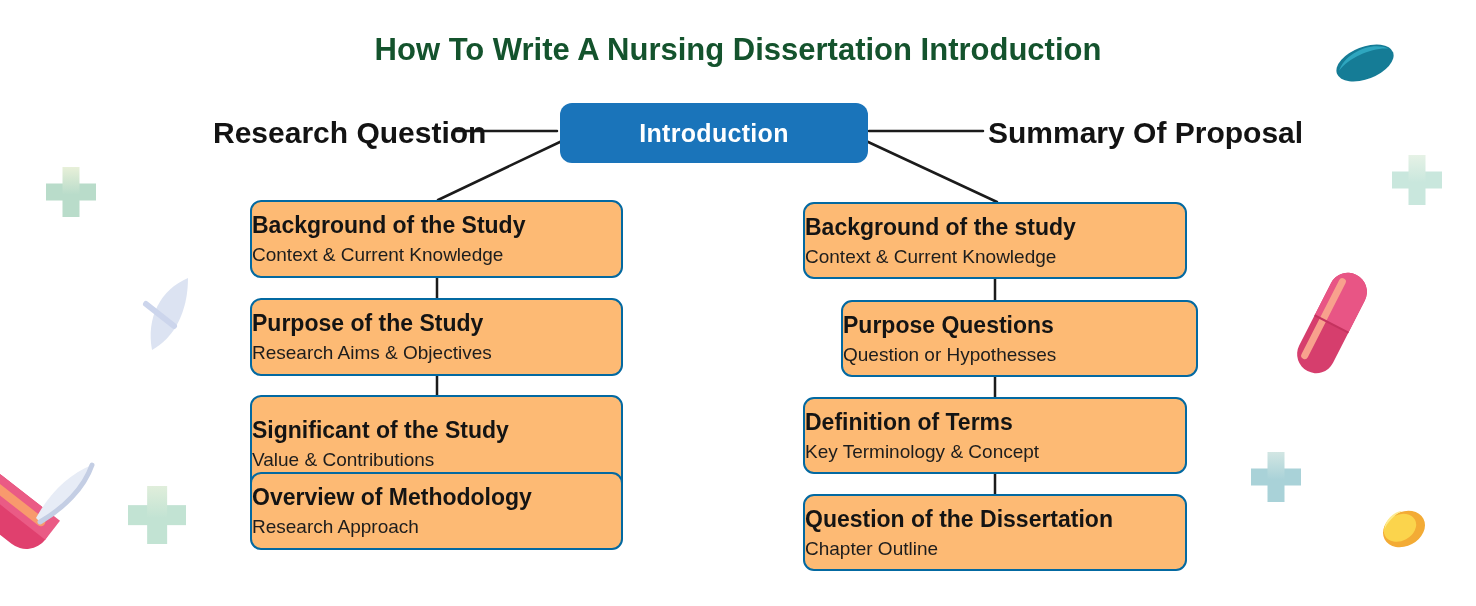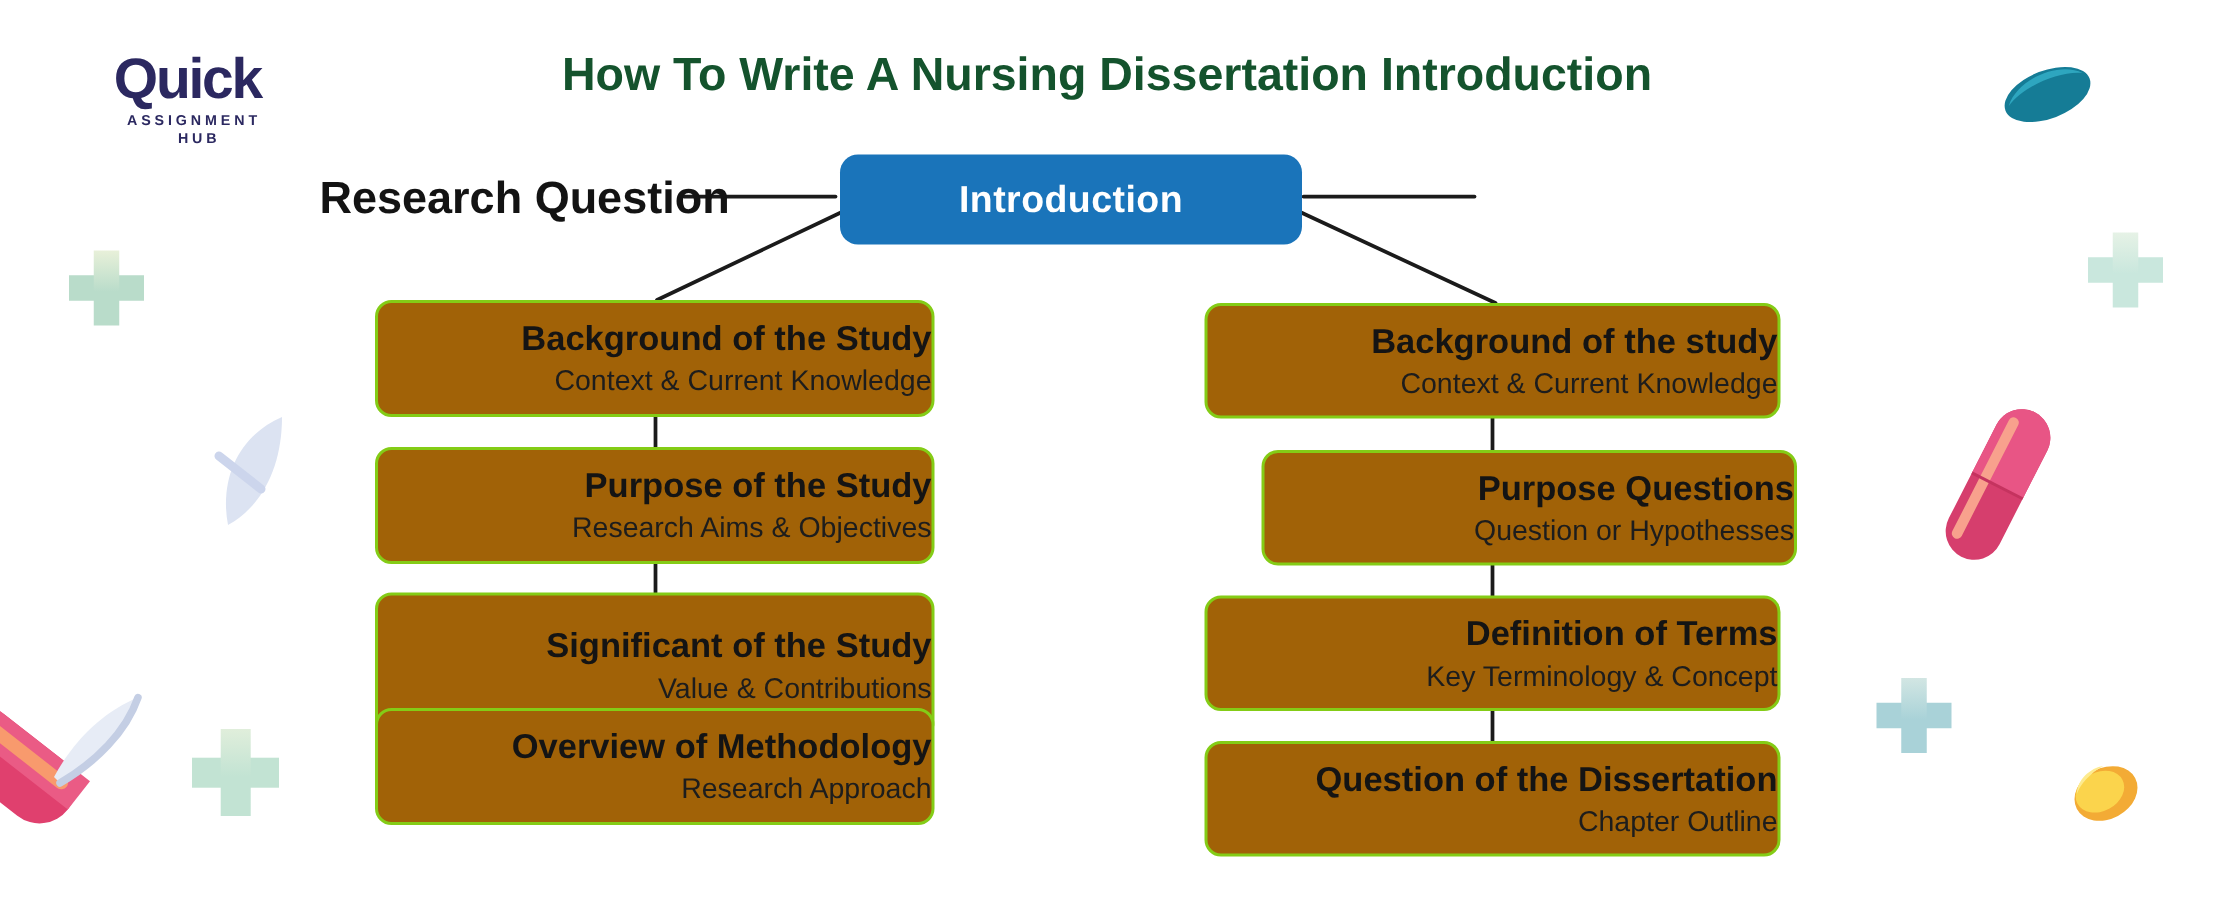--- a/index.html
+++ b/index.html
@@ -30,63 +30,59 @@
     color:#ffffff;font-size:25px;font-weight:700;letter-spacing:.3px;
   }
   
   .side-label{position:absolute;font-size:30px;font-weight:700;color:#131313;white-space:nowrap;}
   .side-label.left{left:213px;top:116px;}
   .side-label.right{left:988px;top:116px;}
   
   .lines{position:absolute;left:0;top:0;pointer-events:none;}
   
   .fbox{
-    position:absolute;background:#a16207;
-    border:2px solid #84cc16;border-radius:11px;
-    display:flex;flex-direction:column;align-items:flex-end;justify-content:center;
+    position:absolute;background:#fdba74;
+    border:2px solid #0369a1;border-radius:11px;
+    display:flex;flex-direction:column;align-items:flex-start;justify-content:center;
     gap:5px;box-sizing:border-box;
   }
   .fbox .t{font-size:23px;font-weight:700;color:#141414;white-space:nowrap;}
   .fbox .s{font-size:19px;font-weight:400;color:#1d1d1d;white-space:nowrap;}
   
   .deco{position:absolute;pointer-events:none;}
   .plus{position:absolute;}
   .plus .h{position:absolute;left:0;top:50%;transform:translateY(-50%);width:100%;height:34%;background:var(--c);}
   .plus .v{position:absolute;top:0;left:50%;transform:translateX(-50%);height:100%;width:34%;
            background:linear-gradient(var(--c2) 0%, var(--c) 55%);}
 </style>
 </head>
 <body>
 
 <div id="canvas">
 
-  <div class="logo">
-    <div class="logo-main">Quick</div>
-    <div class="logo-sub1">ASSIGNMENT</div>
-    <div class="logo-sub2">HUB</div>
-  </div>
 
   <div class="page-title"><span>How To Write A </span><span class="bold">Nursing Dissertation</span><span> Introduction</span></div>
 
   <svg class="lines" width="1476" height="606">
     <g stroke="#1b1b1b" stroke-width="2.5" stroke-linecap="round">
       <line x1="456" y1="131" x2="557" y2="131"></line>
       <line x1="562" y1="141" x2="438" y2="200"></line>
       <line x1="869" y1="131" x2="983" y2="131"></line>
       <line x1="866" y1="141" x2="997" y2="202"></line>
       <line x1="437" y1="278" x2="437" y2="298"></line>
       <line x1="437" y1="375" x2="437" y2="395"></line>
       <line x1="437" y1="473" x2="437" y2="492"></line>
       <line x1="995" y1="279" x2="995" y2="300"></line>
       <line x1="995" y1="377" x2="995" y2="397"></line>
       <line x1="995" y1="474" x2="995" y2="494"></line>
     </g>
   </svg>
 
   <div class="side-label left">Research Question</div>
+  <div class="side-label right">Summary Of Proposal</div>
 
   <div class="intro-btn">Introduction</div>
 
   <div class="fbox" style="left:250px;top:200px;width:373px;height:78px">
     <div class="t">Background of the Study</div>
     <div class="s">Context &amp; Current Knowledge</div>
   </div>
   <div class="fbox" style="left:250px;top:298px;width:373px;height:78px">
     <div class="t">Purpose of the Study</div>
     <div class="s">Research Aims &amp; Objectives</div>

